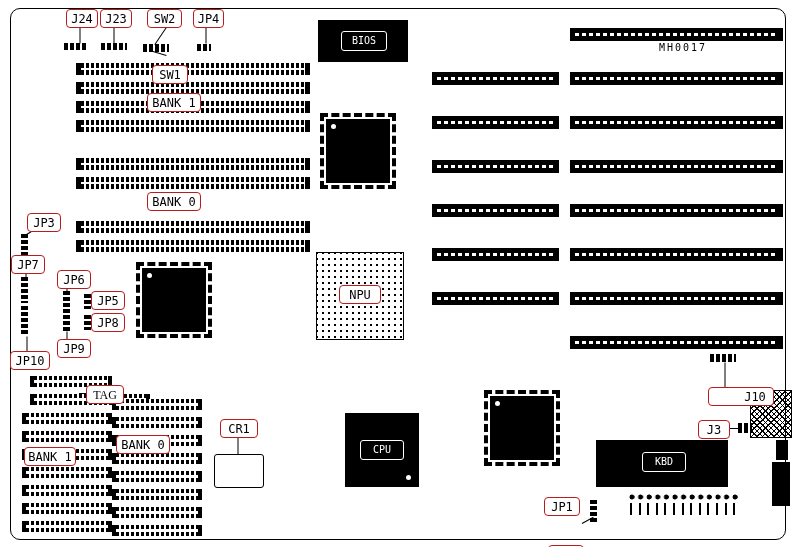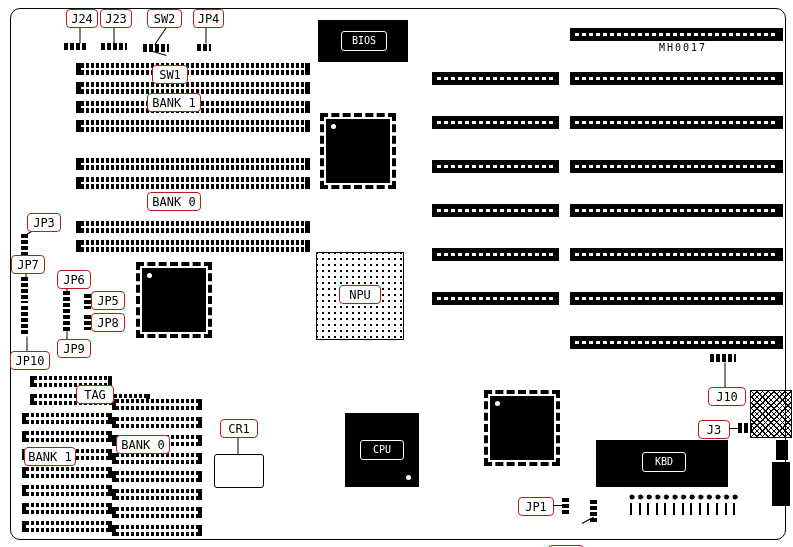--- a/index.html
+++ b/index.html
@@ -129,21 +129,21 @@
   <div class="pindot" style="left:147px;top:273px;"></div>
   <div class="qfp" style="left:326px;top:119px;width:64px;height:64px;"></div>
   <div class="pindot" style="left:331px;top:124px;"></div>
 
   <div class="pga" style="left:316px;top:252px;width:86px;height:86px;"></div>
   <div class="callout" style="left:339px;top:285px;width:40px;height:17px;">NPU</div>
 
   <div class="dip" style="left:30px;top:376px;width:74px;"></div>
   <div class="dip" style="left:30px;top:394px;width:112px;"></div>
   <div class="lead" style="left:79px;top:393px;width:7px;"></div>
-  <div class="callout" style="left:76px;top:385px;width:36px;height:17px;">TAG</div>
+  <div class="callout" style="left:86px;top:385px;width:36px;height:17px;font-family:Liberation Serif, serif;">TAG</div>
 
   <div class="dip" style="left:22px;top:413px;width:82px;"></div>
   <div class="dip" style="left:22px;top:431px;width:82px;"></div>
   <div class="dip" style="left:22px;top:449px;width:82px;"></div>
   <div class="dip" style="left:22px;top:467px;width:82px;"></div>
   <div class="dip" style="left:22px;top:485px;width:82px;"></div>
   <div class="dip" style="left:22px;top:503px;width:82px;"></div>
   <div class="dip" style="left:22px;top:521px;width:82px;"></div>
   <div class="callout" style="left:24px;top:447px;width:50px;height:17px;">BANK 1</div>
 
@@ -166,32 +166,32 @@
   <div class="pindot" style="left:406px;top:475px;"></div>
 
   <div class="qfp" style="left:490px;top:396px;width:64px;height:64px;"></div>
   <div class="pindot" style="left:495px;top:401px;"></div>
 
   <div class="chip" style="left:596px;top:440px;width:132px;height:47px;"></div>
   <div class="dlabel" style="left:642px;top:452px;width:42px;height:18px;">KBD</div>
 
   <div class="hjumper" style="left:710px;top:354px;width:26px;height:8px;"></div>
   <div class="lead" style="left:725px;top:362px;width:25px;transform:rotate(90deg);"></div>
-  <div class="callout" style="left:708px;top:387px;width:36px;height:17px;">J10</div>
+  <div class="callout" style="left:708px;top:387px;width:36px;height:17px;padding-left:28px;">J10</div>
 
   <div class="xhatch" style="left:750px;top:390px;width:40px;height:46px;"></div>
 
   <div class="callout" style="left:698px;top:420px;width:30px;height:17px;">J3</div>
   <div class="lead" style="left:728px;top:428px;width:10px;"></div>
   <div class="hjumper" style="left:738px;top:423px;width:14px;height:10px;"></div>
 
   <div class="chip" style="left:776px;top:440px;width:12px;height:20px;"></div>
   <div class="chip" style="left:772px;top:462px;width:18px;height:44px;"></div>
 
-  <div class="callout" style="left:518px;top:497px;width:34px;height:17px;">JP1</div>
+  <div class="callout" style="left:544px;top:497px;width:34px;height:17px;">JP1</div>
   <div class="lead" style="left:552px;top:505px;width:10px;"></div>
   <div class="vjumper" style="left:562px;top:498px;height:16px;"></div>
 
   <div class="callout" style="left:548px;top:545px;width:34px;height:17px;">JP2</div>
   <div class="lead" style="left:582px;top:523px;width:13px;transform:rotate(-29deg);"></div>
   <div class="vjumper" style="left:590px;top:500px;height:24px;"></div>
 
   <div class="pinheader" style="left:628px;top:492px;"></div>
 </div>
 

